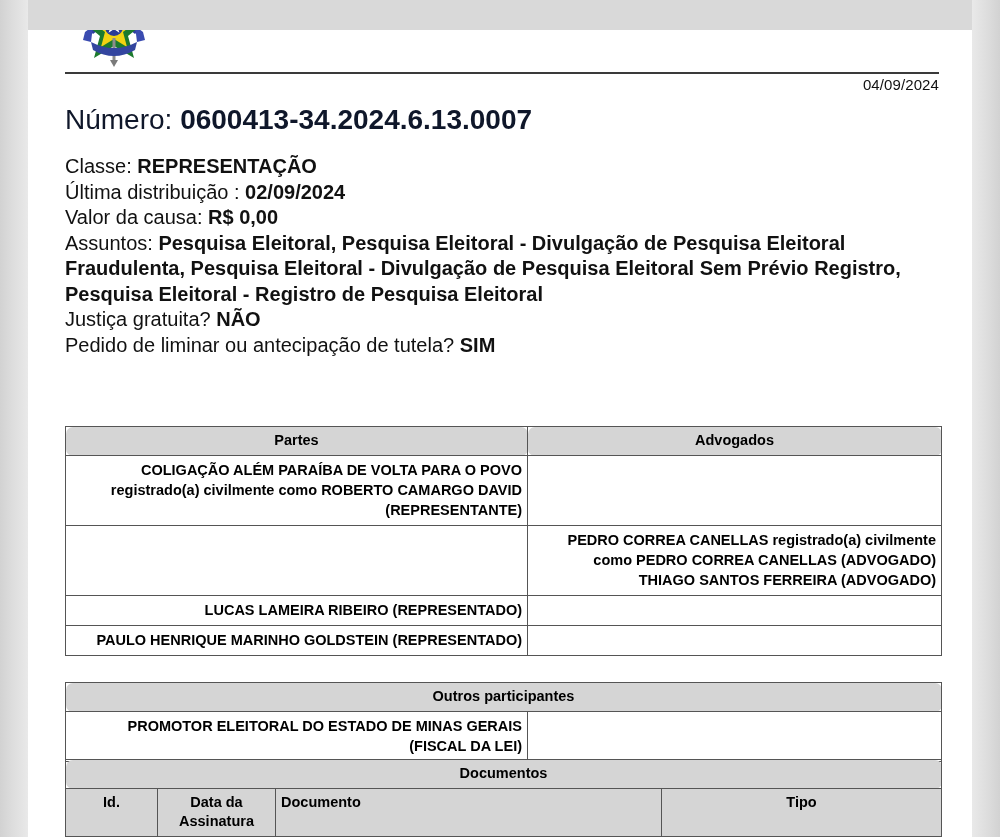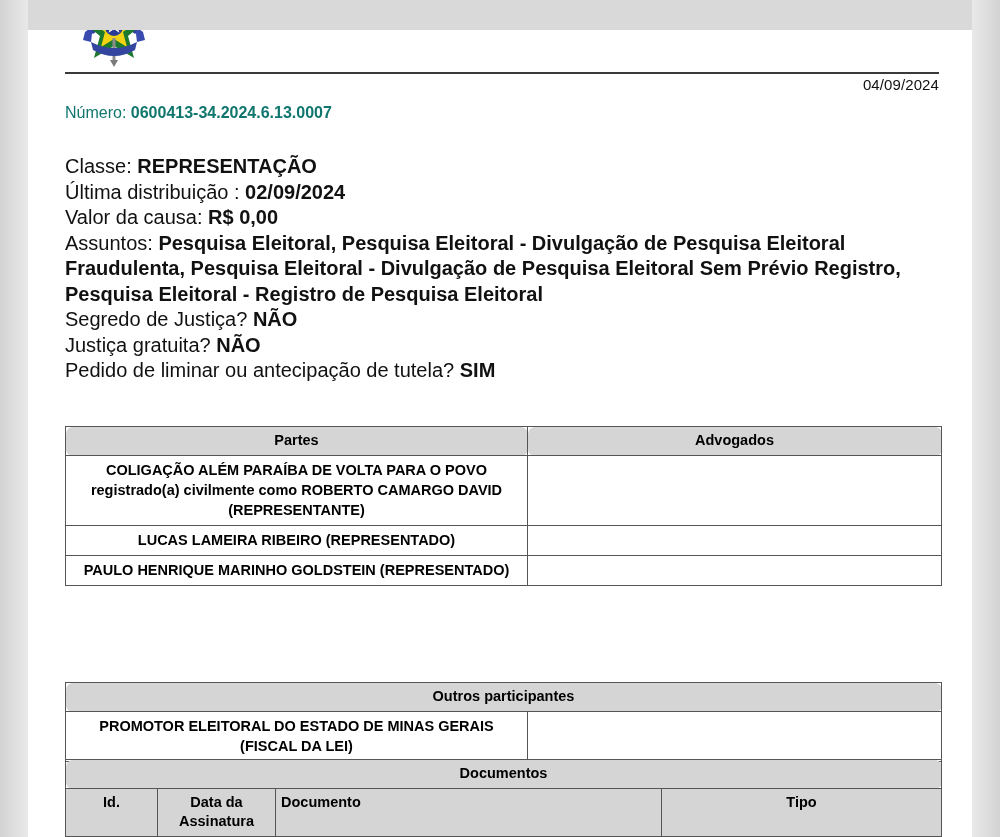--- a/index.html
+++ b/index.html
@@ -70,22 +70,22 @@
   .content {
     position: absolute;
     left: 0;
     top: 0;
     width: 944px;
   }
   .numero {
     position: absolute;
     left: 37px;
     top: 74px;
-    font-size: 16px;
-    color: #0f766e;
+    font-size: 28px;
+    color: #0f172a;
     white-space: nowrap;
   }
   .numero b { font-weight: bold; }
 
   .fieldblock {
     position: absolute;
     left: 37px;
     top: 124px;
     width: 880px;
     font-size: 20px;
@@ -103,21 +103,21 @@
     width: 876px;
     font-size: 14.5px;
     color: #000;
   }
   table.doc td, table.doc th {
     border: 1px solid #555;
     padding: 4px 5px 5px 5px;
     vertical-align: top;
     line-height: 20px;
     font-weight: bold;
-    text-align: center;
+    text-align: right;
   }
   table.doc th.sec {
     background: #d5d5d5;
     text-align: center;
     font-weight: bold;
     padding: 4px 4px 5px 4px;
     line-height: 19px;
     border-radius: 7px;
   }
   .tbl-partes {
@@ -206,24 +206,20 @@
       </div>
       <div class="fieldline">
         <span>Valor da causa:</span>
         <b>R$ 0,00</b>
       </div>
       <div class="fieldline wrap">
         <span>Assuntos:</span>
         <b>Pesquisa Eleitoral, Pesquisa Eleitoral - Divulgação de Pesquisa Eleitoral Fraudulenta, Pesquisa Eleitoral - Divulgação de Pesquisa Eleitoral Sem Prévio Registro, Pesquisa Eleitoral - Registro de Pesquisa Eleitoral</b>
       </div>
       <div class="fieldline">
-        <span>Segredo de Justiça?</span>
-        <b>NÃO</b>
-      </div>
-      <div class="fieldline">
         <span>Justiça gratuita?</span>
         <b>NÃO</b>
       </div>
       <div class="fieldline">
         <span>Pedido de liminar ou antecipação de tutela?</span>
         <b>SIM</b>
       </div>
     </div>
 
     <table class="doc tbl-partes">
@@ -234,20 +230,24 @@
       <thead>
         <tr>
           <th class="sec">Partes</th>
           <th class="sec">Advogados</th>
         </tr>
       </thead>
       <tbody>
         <tr class="partes-row">
           <td>COLIGAÇÃO ALÉM PARAÍBA DE VOLTA PARA O POVO registrado(a) civilmente como ROBERTO CAMARGO DAVID (REPRESENTANTE)</td>
           <td class="empty-cell"></td>
+        </tr>
+        <tr class="partes-row">
+          <td class="empty-cell"></td>
+          <td>PEDRO CORREA CANELLAS registrado(a) civilmente como PEDRO CORREA CANELLAS (ADVOGADO) THIAGO SANTOS FERREIRA (ADVOGADO)</td>
         </tr>
         <tr class="partes-row">
           <td>LUCAS LAMEIRA RIBEIRO (REPRESENTADO)</td>
           <td class="empty-cell"></td>
         </tr>
         <tr class="partes-row">
           <td>PAULO HENRIQUE MARINHO GOLDSTEIN (REPRESENTADO)</td>
           <td class="empty-cell"></td>
         </tr>
       </tbody>

